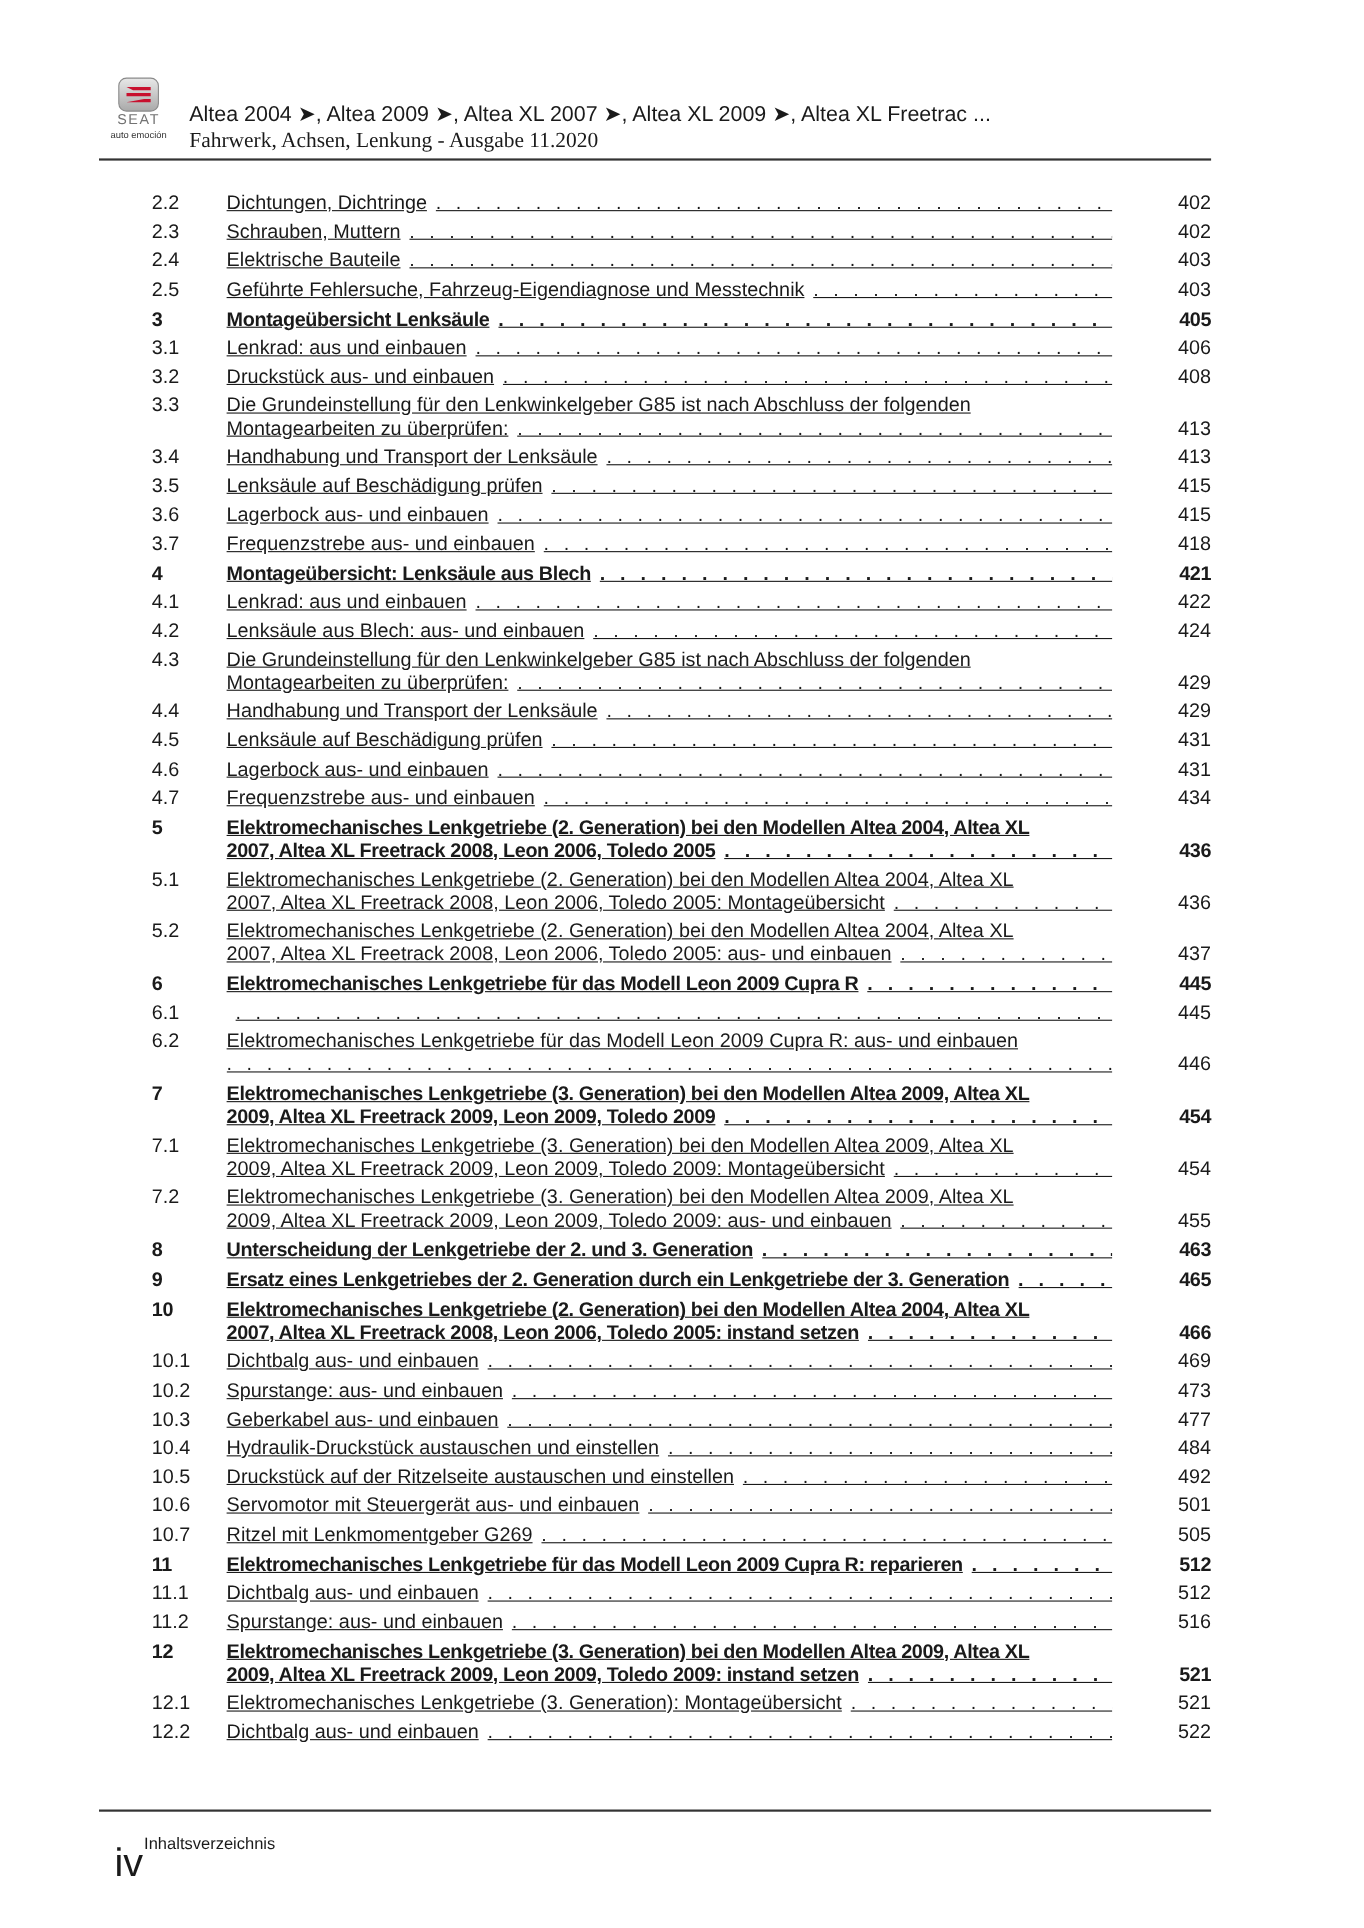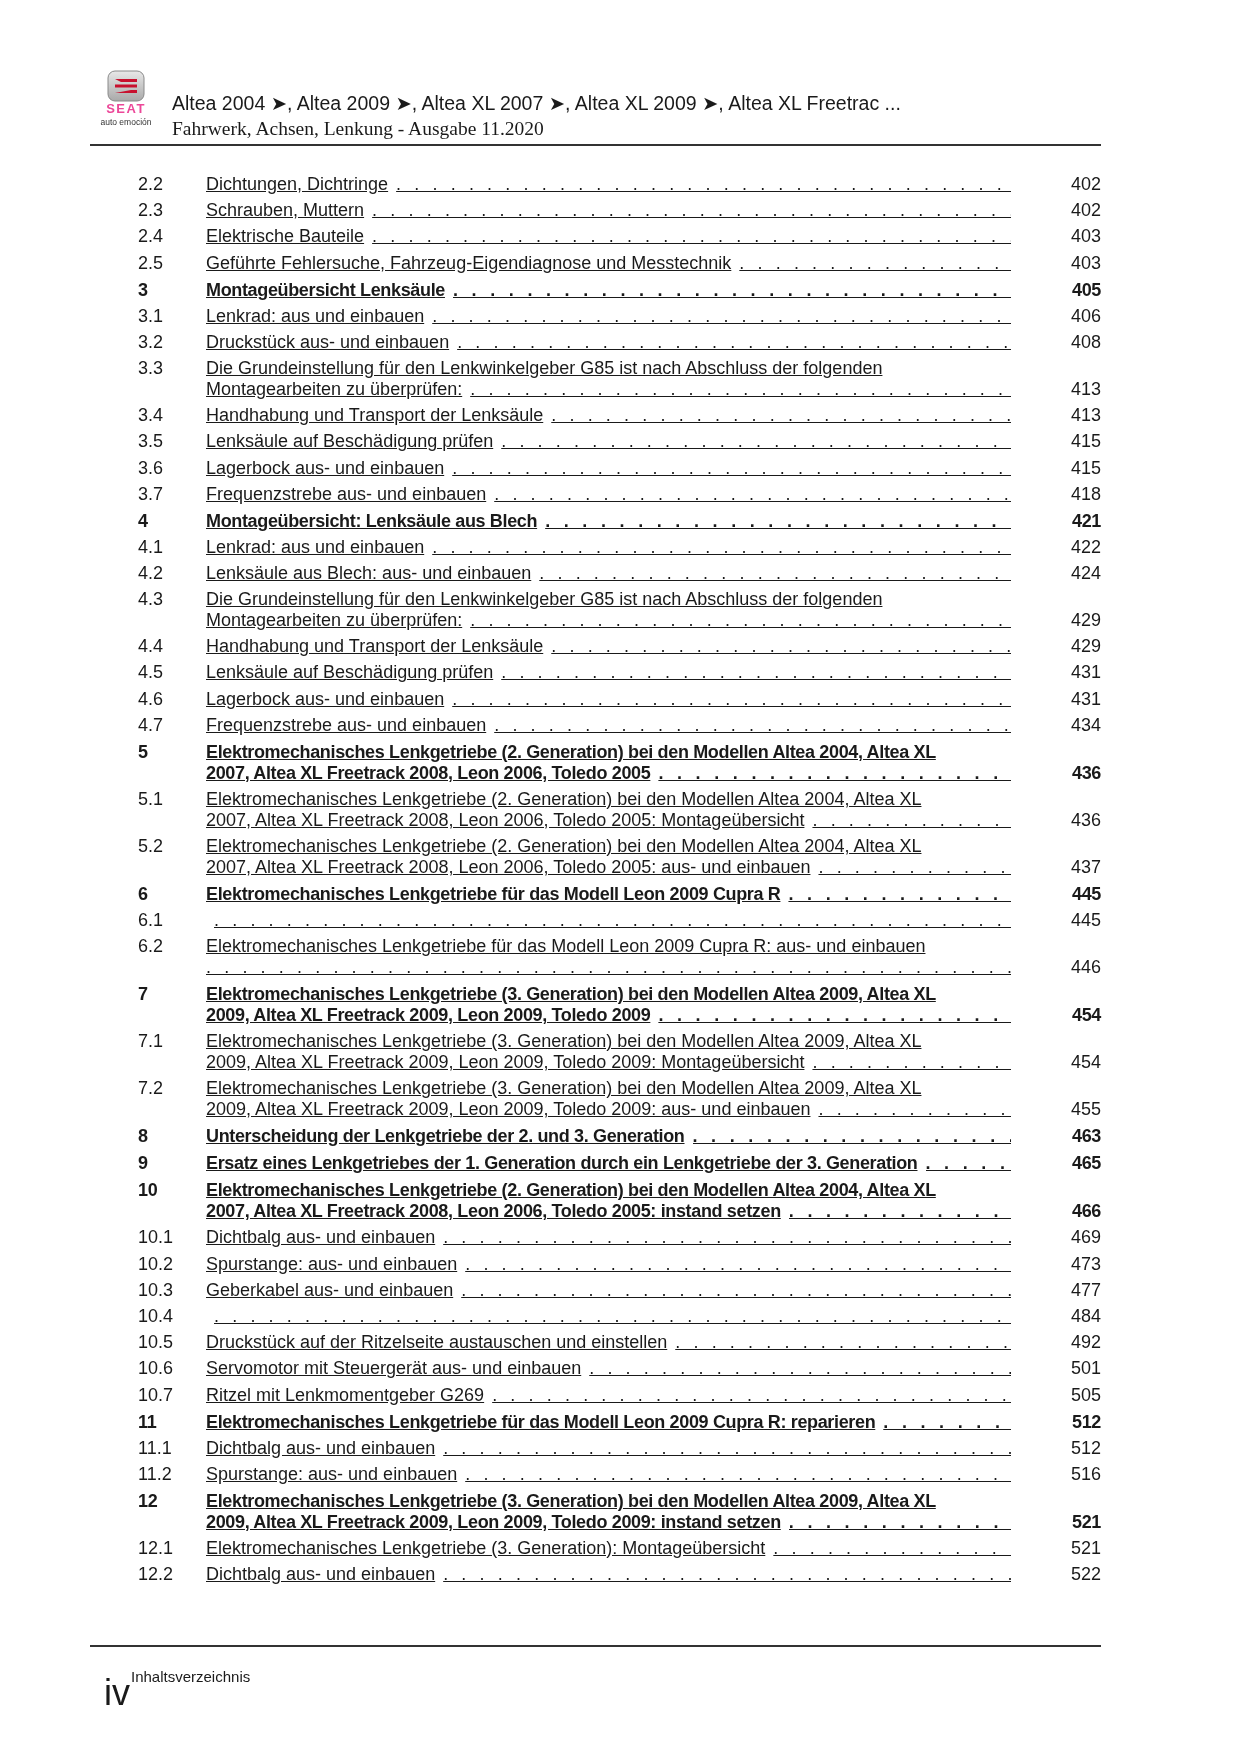--- a/index.html
+++ b/index.html
@@ -4,21 +4,21 @@
   <style>
     html, body { margin: 0; padding: 0; background: #ffffff; }
     body {
       width: 1240px; height: 1753px; position: relative; overflow: hidden;
       font-family: "Liberation Sans", sans-serif; color: #1a1a1a;
     }
     .header { position: absolute; left: 90px; top: 70px; width: 1010px; height: 74px; }
     .logo { position: absolute; left: 0; top: 0; width: 72px; height: 62px; }
     .logo svg { position: absolute; left: 17px; top: 0; }
     .logo .brand { position: absolute; left: 4px; top: 31px; width: 64px; text-align: center;
-      font-size: 13px; font-weight: bold; letter-spacing: 1.5px; color: #ec4899; }
+      font-size: 13px; font-weight: normal; letter-spacing: 1.5px; color: #737373; }
     .logo .tagline { position: absolute; left: 0; top: 47px; width: 72px; text-align: center;
       font-size: 8.5px; color: #333; white-space: nowrap; }
     .header-title { position: absolute; left: 82px; top: 22px; font-size: 19.5px; white-space: nowrap; }
     .header-subtitle { position: absolute; left: 82px; top: 48px; font-size: 19.5px; white-space: nowrap; font-family: Liberation Serif, serif; }
     .header-rule { position: absolute; left: 90px; top: 144px; width: 1011px; height: 2px; background: #333; }
 
     .toc { position: absolute; left: 138px; top: 174px; width: 963px; }
     .entry { position: relative; font-size: 18px; line-height: 21px; text-decoration: underline; }
     .entry.sub { margin-bottom: 5.2px; }
     .entry.main { margin-top: 6px; margin-bottom: 5px; font-weight: bold; letter-spacing: -0.35px; }
@@ -367,21 +367,21 @@
           <span class="t">Unterscheidung der Lenkgetriebe der 2. und 3. Generation</span>
           <span class="dots">. . . . . . . . . . . . . . . . . . . . . . . . . . . . . . . . . . . . . . . . . . . . . . . . . . . . . . . . . . . . . . . . . . . . . . . . . . . . . . . . . . . . . . . . . . . . . . . . . . . . . . . . . . . . . . . . . . . . . . . . . . . . . . . . . . . . . . . . . . . . . . . . . . . . . . . . . . . . . . . . . . . . . . . . . . . . . . . . . . . . . . . . . . . . . . . . . . . . . . . . </span>
         </div>
       </div>
       <div class="page">463</div>
     </div>
     <div class="entry main">
       <div class="num">9</div>
       <div class="text-wrap">
         <div class="last">
-          <span class="t">Ersatz eines Lenkgetriebes der 1. Generation durch ein Lenkgetriebe der 3. Generation</span>
+          <span class="t">Ersatz eines Lenkgetriebes der 2. Generation durch ein Lenkgetriebe der 3. Generation</span>
           <span class="dots">. . . . . . . . . . . . . . . . . . . . . . . . . . . . . . . . . . . . . . . . . . . . . . . . . . . . . . . . . . . . . . . . . . . . . . . . . . . . . . . . . . . . . . . . . . . . . . . . . . . . . . . . . . . . . . . . . . . . . . . . . . . . . . . . . . . . . . . . . . . . . . . . . . . . . . . . . . . . . . . . . . . . . . . . . . . . . . . . . . . . . . . . . . . . . . . . . . . . . . . . </span>
         </div>
       </div>
       <div class="page">465</div>
     </div>
     <div class="entry main">
       <div class="num">10</div>
       <div class="text-wrap">
         <span class="line">Elektromechanisches Lenkgetriebe (2. Generation) bei den Modellen Altea 2004, Altea XL</span>
         <div class="last">
@@ -418,20 +418,21 @@
           <span class="t">Geberkabel aus- und einbauen</span>
           <span class="dots">. . . . . . . . . . . . . . . . . . . . . . . . . . . . . . . . . . . . . . . . . . . . . . . . . . . . . . . . . . . . . . . . . . . . . . . . . . . . . . . . . . . . . . . . . . . . . . . . . . . . . . . . . . . . . . . . . . . . . . . . . . . . . . . . . . . . . . . . . . . . . . . . . . . . . . . . . . . . . . . . . . . . . . . . . . . . . . . . . . . . . . . . . . . . . . . . . . . . . . . . </span>
         </div>
       </div>
       <div class="page">477</div>
     </div>
     <div class="entry sub">
       <div class="num">10.4</div>
       <div class="text-wrap">
         <div class="last">
+          <span class="t">Hydraulik-Druckstück austauschen und einstellen</span>
           <span class="dots">. . . . . . . . . . . . . . . . . . . . . . . . . . . . . . . . . . . . . . . . . . . . . . . . . . . . . . . . . . . . . . . . . . . . . . . . . . . . . . . . . . . . . . . . . . . . . . . . . . . . . . . . . . . . . . . . . . . . . . . . . . . . . . . . . . . . . . . . . . . . . . . . . . . . . . . . . . . . . . . . . . . . . . . . . . . . . . . . . . . . . . . . . . . . . . . . . . . . . . . . </span>
         </div>
       </div>
       <div class="page">484</div>
     </div>
     <div class="entry sub">
       <div class="num">10.5</div>
       <div class="text-wrap">
         <div class="last">
           <span class="t">Druckstück auf der Ritzelseite austauschen und einstellen</span>

